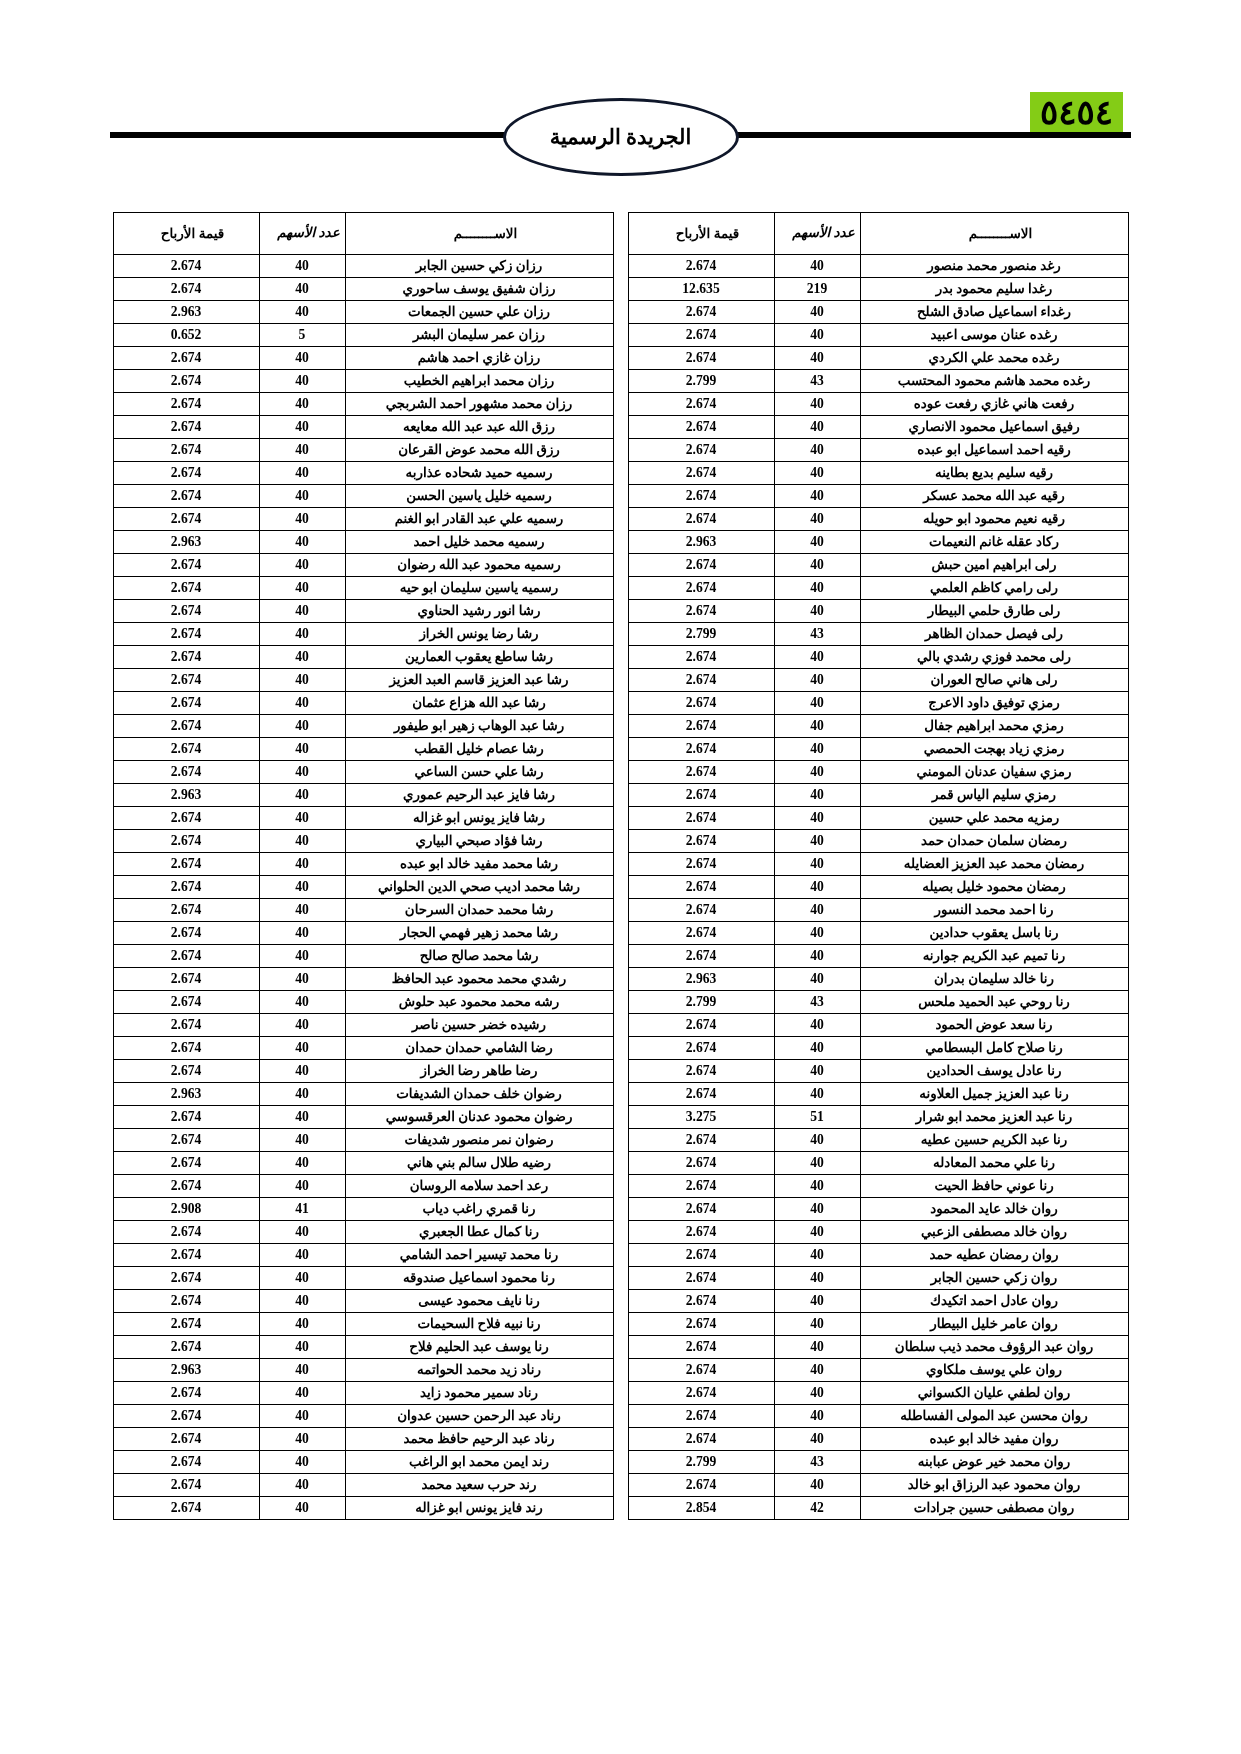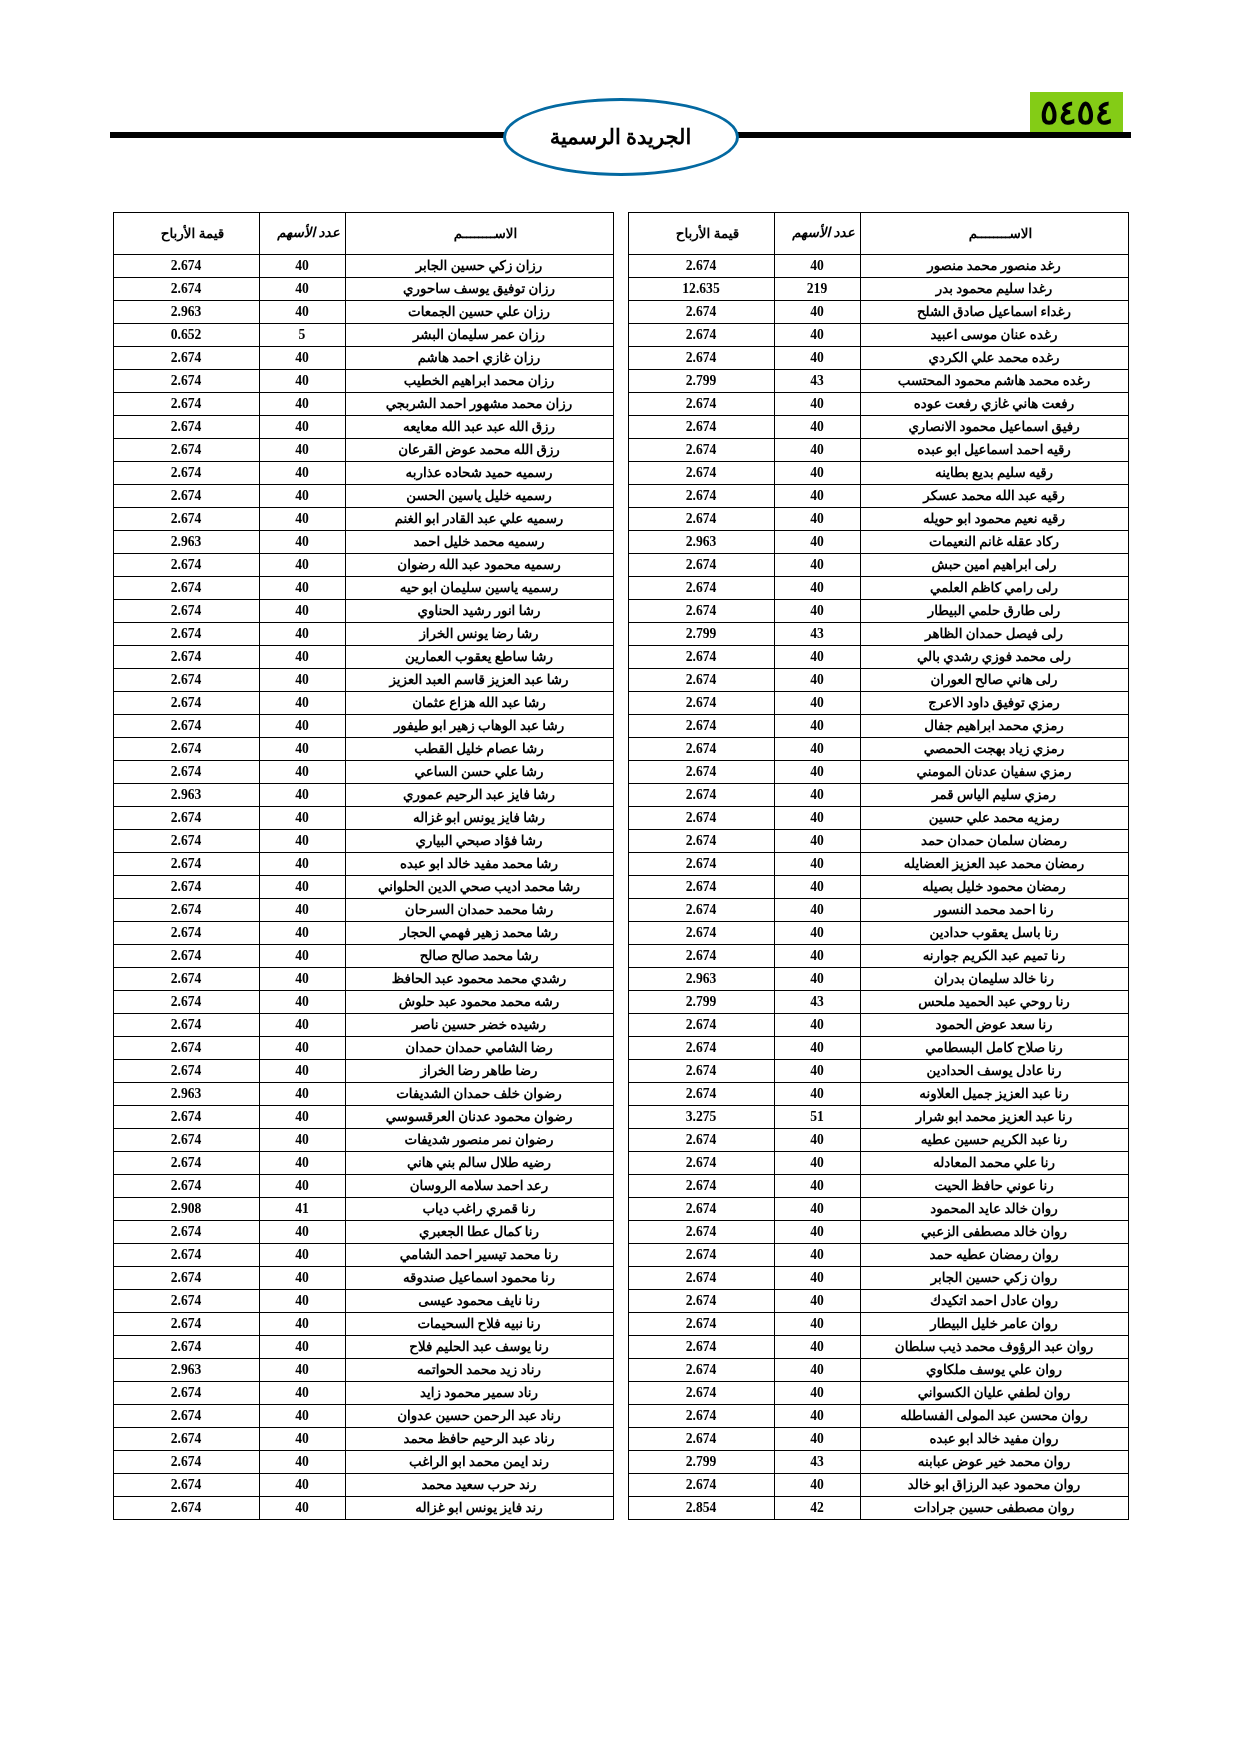--- a/index.html
+++ b/index.html
@@ -41,21 +41,21 @@
     padding: 0 10px;
     font-family: "Liberation Serif", "DejaVu Serif", serif;
   }
   .gazette-oval {
     position: absolute;
     left: 50%;
     transform: translateX(-50%);
     top: 28px;
     width: 230px;
     height: 72px;
-    border: 3px solid #0369a1;
+    border: 3px solid #0f172a;
     border-radius: 50%;
     background: #fff;
     display: flex;
     align-items: center;
     justify-content: center;
   }
   .gazette-oval span {
     font-size: 21px;
     font-weight: bold;
   }
@@ -141,21 +141,21 @@
         <th>قيمة الأرباح</th>
       </tr>
     </thead>
     <tbody>
         <tr>
           <td class="name">رزان زكي حسين الجابر</td>
           <td class="shares">40</td>
           <td class="profit">2.674</td>
         </tr>
         <tr>
-          <td class="name">رزان توفيق يوسف ساحوري</td>
+          <td class="name">رزان شفيق يوسف ساحوري</td>
           <td class="shares">40</td>
           <td class="profit">2.674</td>
         </tr>
         <tr>
           <td class="name">رزان علي حسين الجمعات</td>
           <td class="shares">40</td>
           <td class="profit">2.963</td>
         </tr>
         <tr>
           <td class="name">رزان عمر سليمان البشر</td>

